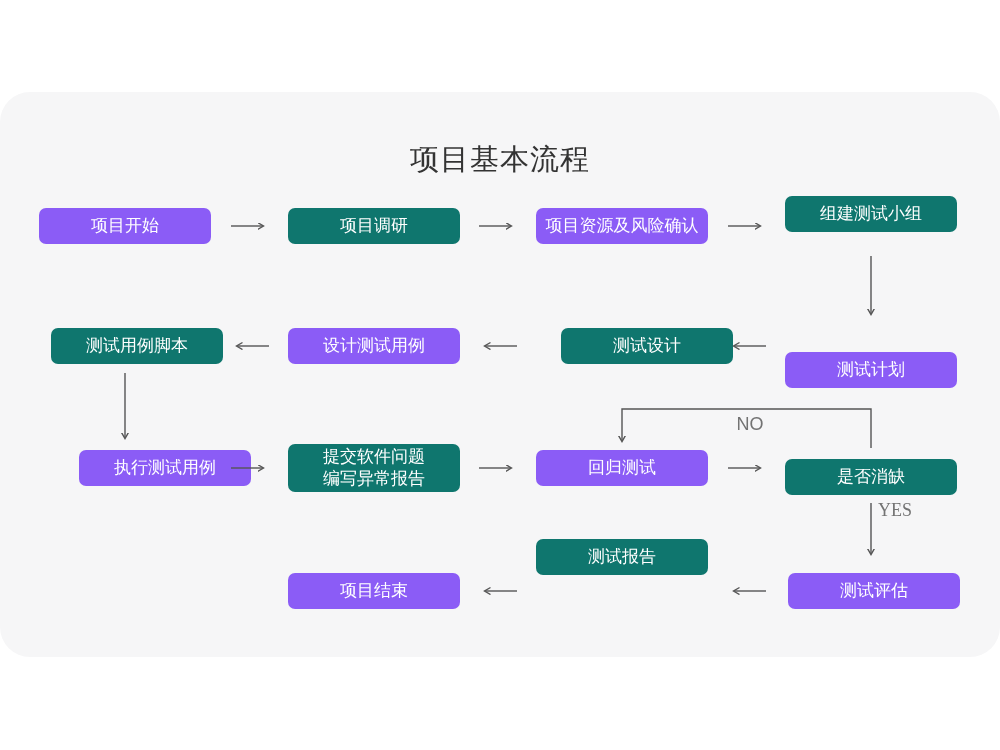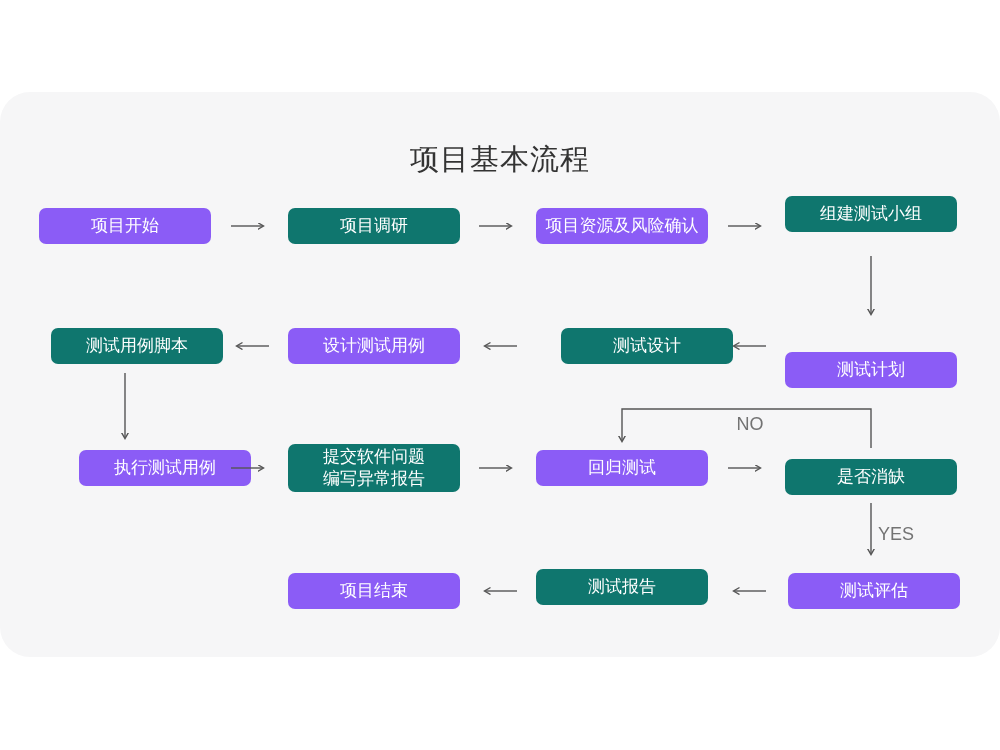--- a/index.html
+++ b/index.html
@@ -80,25 +80,25 @@
 <div class="node purple" style="left:288px; top:328px;">设计测试用例</div>
 <div class="node gray" style="left:39px;  top:328px;margin-left:12px;">测试用例脚本</div>
 
 <div class="node purple" style="left:43px;  top:450px;margin-left:36px;">执行测试用例</div>
 <div class="node gray tall" style="left:288px; top:444px;">提交软件问题
 编写异常报告</div>
 <div class="node purple" style="left:536px; top:450px;">回归测试</div>
 <div class="node gray" style="left:785px; top:447px;margin-top:12px;">是否消缺</div>
 
 <div class="node purple" style="left:788px; top:573px;">测试评估</div>
-<div class="node gray" style="left:536px; top:569px;">测试报告</div>
+<div class="node gray" style="left:536px; top:539px;">测试报告</div>
 <div class="node purple" style="left:288px; top:573px;">项目结束</div>
 
 <div class="edge-label" style="left:725px; top:414px; width:50px; text-align:center;">NO</div>
-<div class="edge-label" style="left:878px; top:524px;">YES</div>
+<div class="edge-label" style="left:878px; top:500px;font-family:Liberation Serif, serif;">YES</div>
 
 <svg class="arrows" width="1000" height="750" viewBox="0 0 1000 750">
   <defs>
     <marker id="ah" markerWidth="10" markerHeight="10" refX="5.5" refY="3.5" orient="auto" markerUnits="userSpaceOnUse">
       <path d="M0,0 L6,3.5 L0,7" fill="none" stroke="#555555" stroke-width="1.4"></path>
     </marker>
   </defs>
   <g stroke="#555555" stroke-width="1.4" fill="none">
 
     <line x1="231" y1="226" x2="263" y2="226" marker-end="url(#ah)"></line>

